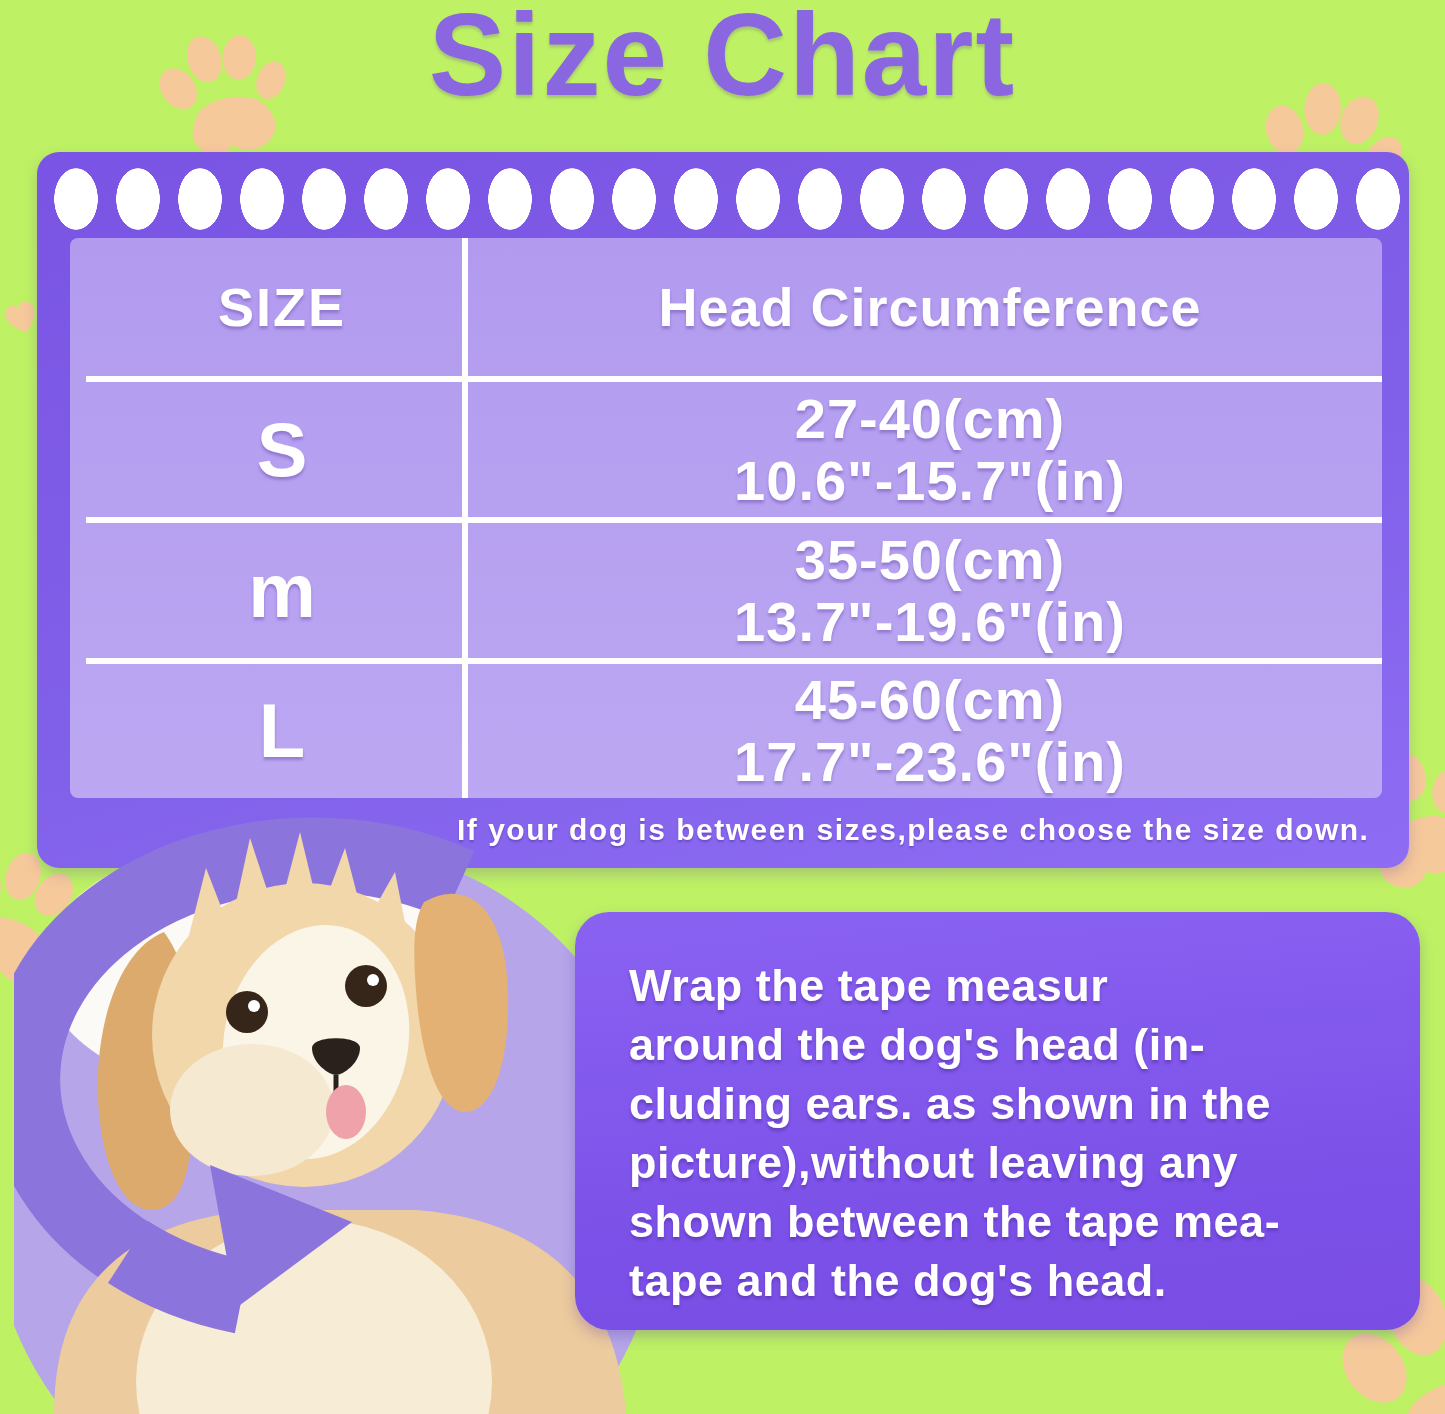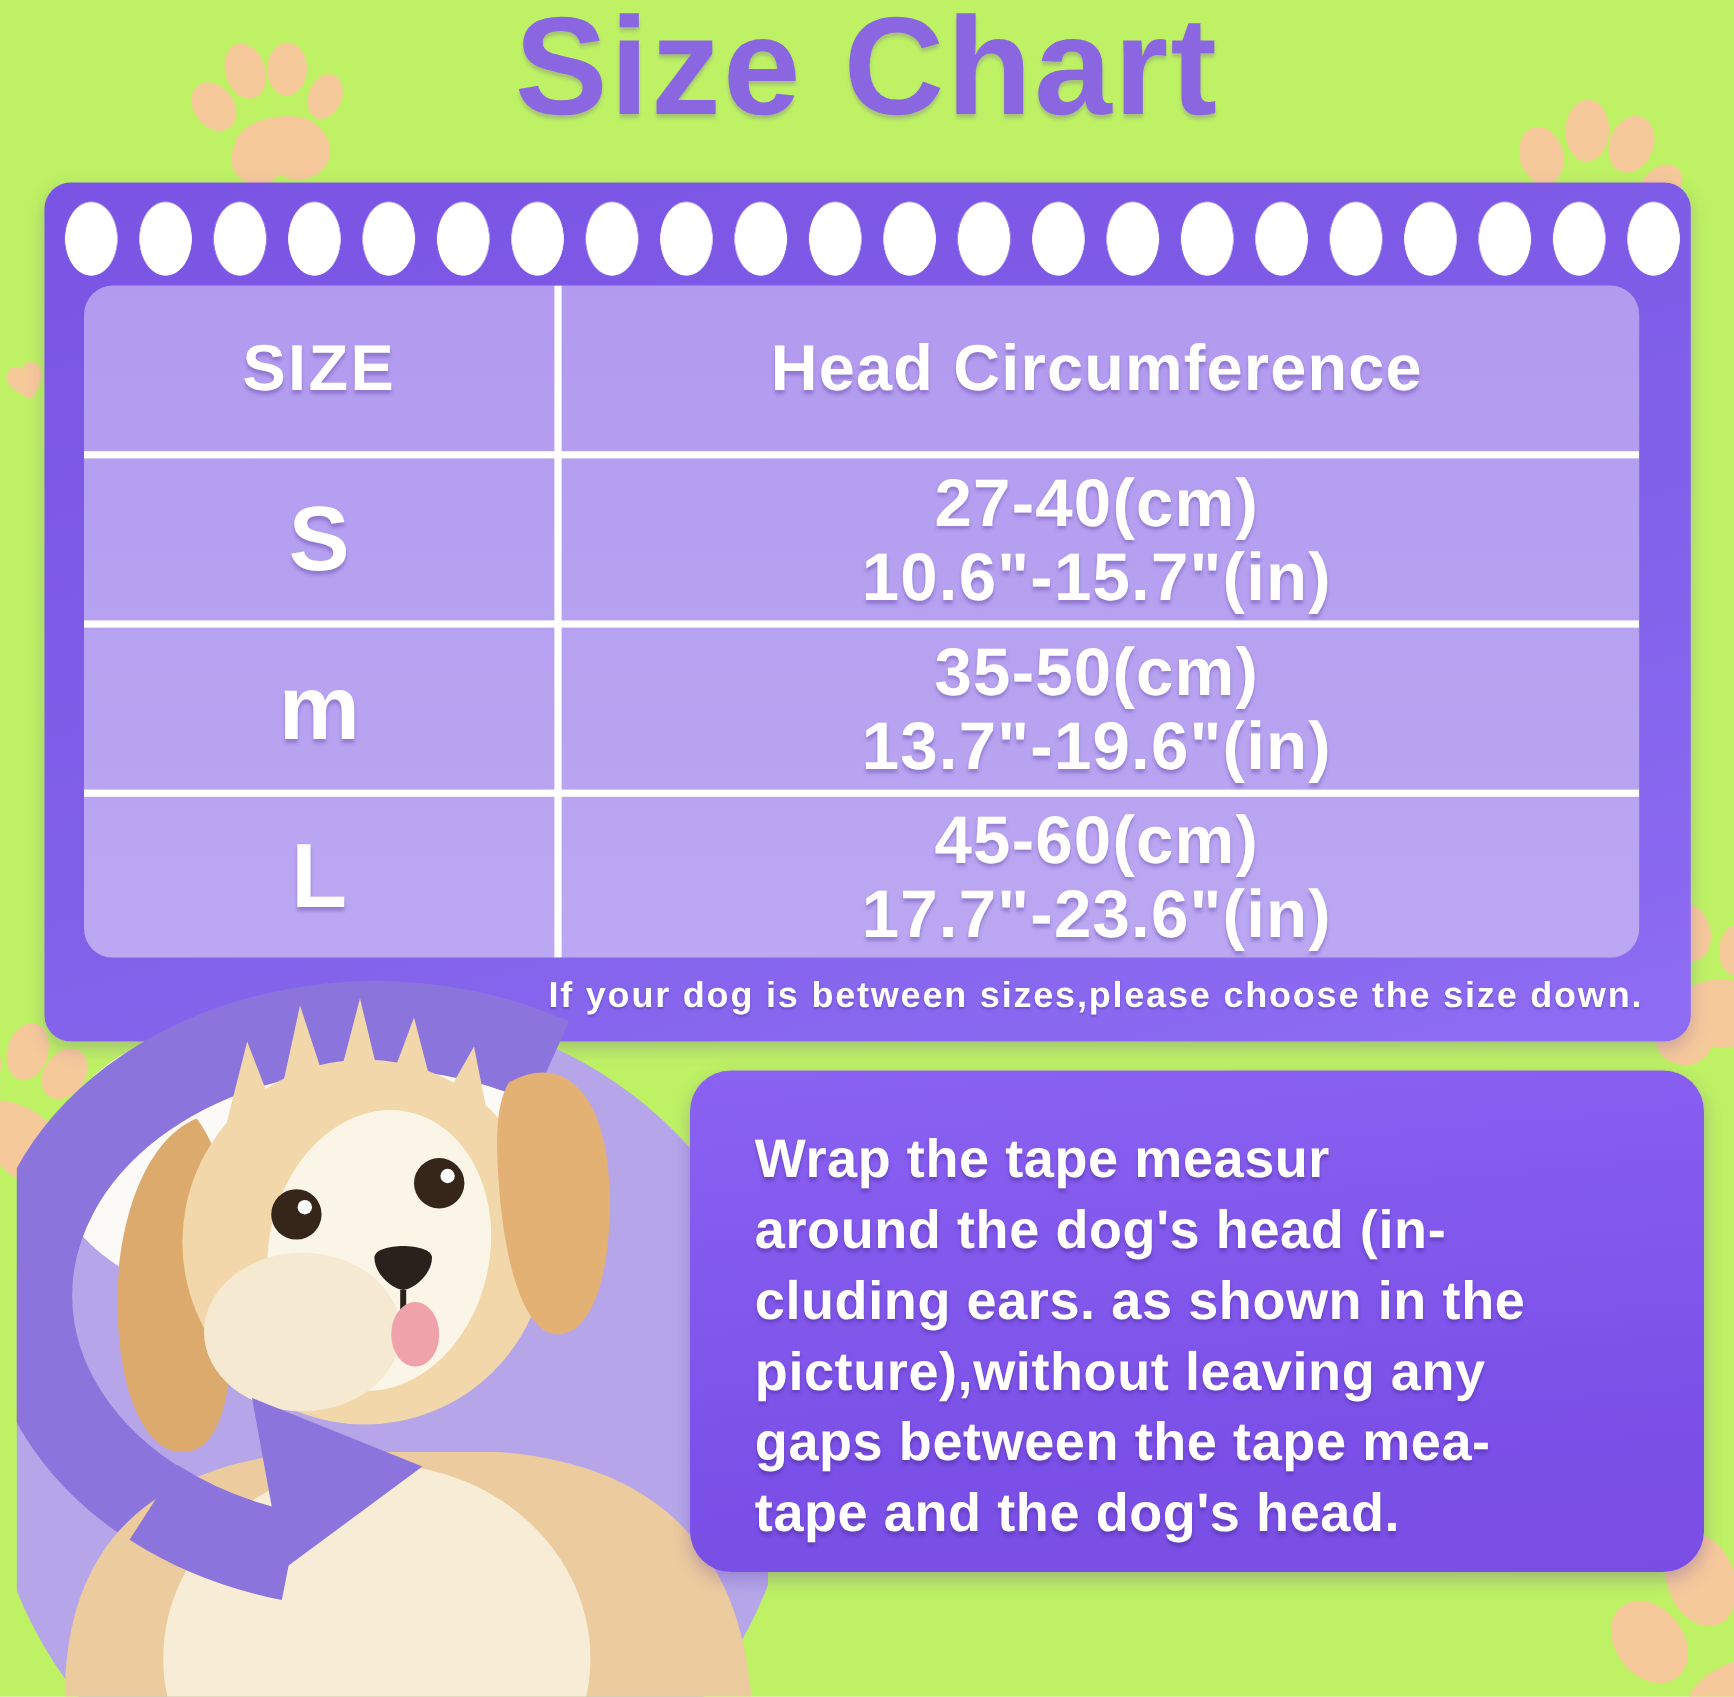--- a/index.html
+++ b/index.html
@@ -29,21 +29,21 @@
     border-radius:22px;z-index:2;box-shadow:0 6px 14px rgba(90,60,160,0.25);
   }
   .filmstrip{
     position:absolute;left:8px;right:8px;top:16px;height:62px;
     background-image:radial-gradient(22px 31px at 31px 31px,#ffffff 98%,rgba(255,255,255,0) 100%);
     background-size:62px 62px;background-repeat:repeat-x;
   }
   .size-table{
     position:absolute;left:33px;top:86px;width:1296px;height:560px;
     background:linear-gradient(180deg,#b29bef 0%,#bba7f2 100%);
-    border-radius:24px;overflow:hidden;
+    border-radius:8px;overflow:hidden;padding-left:16px;
   }
   .col-divider{position:absolute;left:392px;top:0;bottom:0;width:6px;background:#ffffff;}
   .t-row{display:flex;align-items:center;}
   .t-row.header{height:138px;}
   .t-row.r1{height:135px;} .t-row.r2{height:135px;} .t-row.r3{height:134px;}
   .row-divider{height:6px;background:#ffffff;}
   .cell-size{width:392px;text-align:center;color:#ffffff;font-weight:800;
     text-shadow:0 3px 3px rgba(80,50,150,0.35);}
   .cell-val{flex:1;text-align:center;color:#ffffff;font-weight:700;
     text-shadow:0 3px 3px rgba(80,50,150,0.35);}
@@ -53,21 +53,21 @@
   .val-line{font-size:56px;line-height:62px;letter-spacing:1px;}
   .card-note{
     position:absolute;left:420px;right:36px;bottom:16px;height:44px;
     color:#ffffff;font-weight:800;font-size:30px;letter-spacing:1.5px;
     line-height:44px;text-shadow:0 2px 2px rgba(60,30,120,0.35);
   }
   
   .dog-scene{position:absolute;left:14px;top:780px;width:626px;height:634px;z-index:3;pointer-events:none;}
   
   .instruction-box{
-    position:absolute;left:575px;top:892px;width:845px;height:418px;
+    position:absolute;left:575px;top:912px;width:845px;height:418px;
     background:linear-gradient(175deg,#8a62f2 0%,#7b50e8 70%,#7a4ee4 100%);
     border-radius:34px;z-index:5;box-shadow:0 6px 14px rgba(90,60,160,0.3);
     padding:44px 0 0 54px;box-sizing:border-box;
   }
   .instruction-line{
     color:#ffffff;font-weight:800;font-size:45px;line-height:59px;
     letter-spacing:0.5px;text-shadow:0 3px 3px rgba(60,30,120,0.35);
   }
   .defs{position:absolute;width:0;height:0;}
 </style>
@@ -183,17 +183,17 @@
 
   <svg class="paw paw-br">
       <use href="#paw-shape" fill="currentColor"></use>
     </svg>
 
   <div class="instruction-box">
     <div class="instruction-line">Wrap the tape measur</div>
     <div class="instruction-line">around the dog's head (in-</div>
     <div class="instruction-line">cluding ears. as shown in the</div>
     <div class="instruction-line">picture),without leaving any</div>
-    <div class="instruction-line">gaps between the tape mea-</div>
+    <div class="instruction-line">shown between the tape mea-</div>
     <div class="instruction-line">tape and the dog's head.</div>
   </div>
 
 </div>
 
 </body></html>

